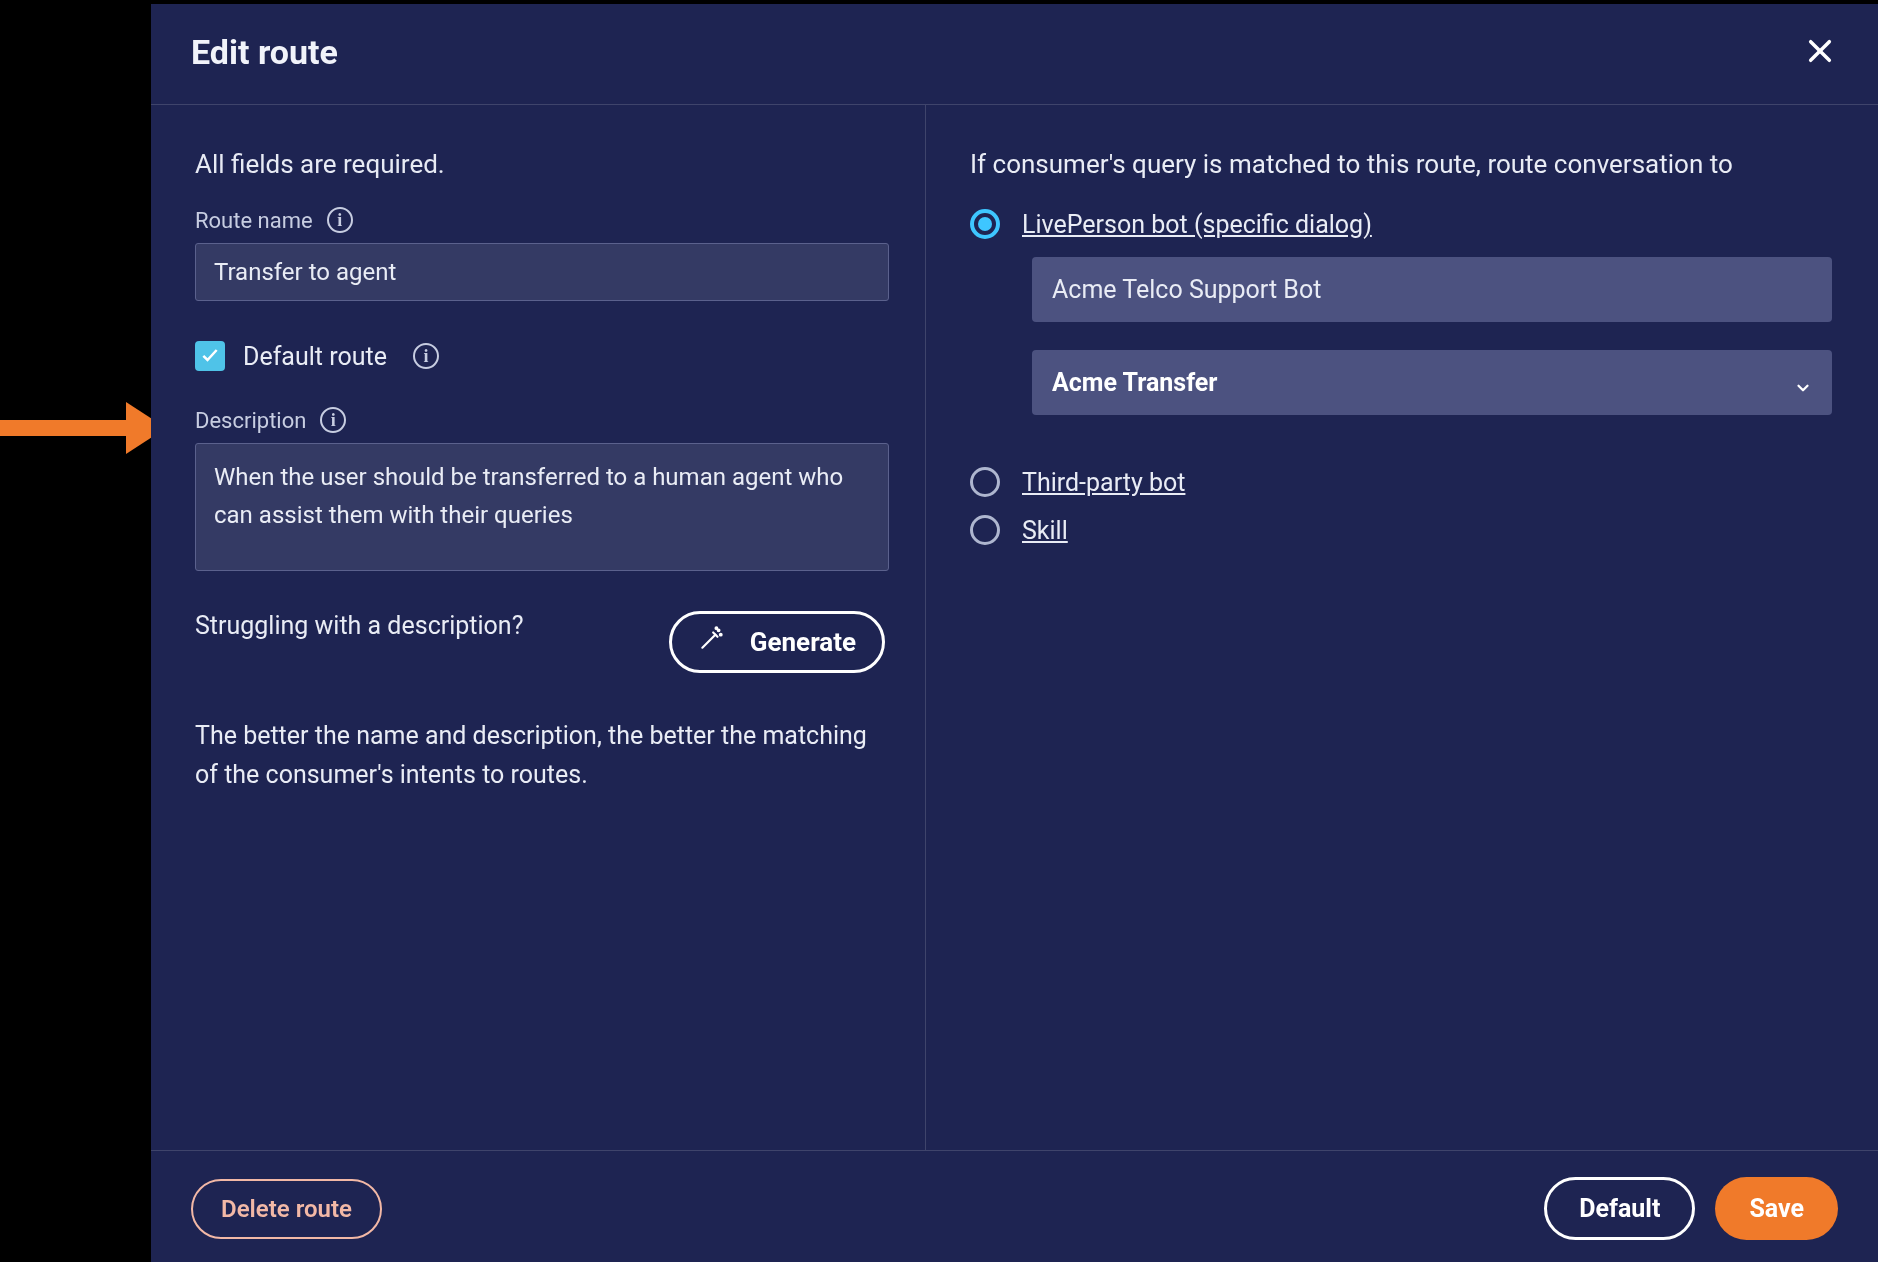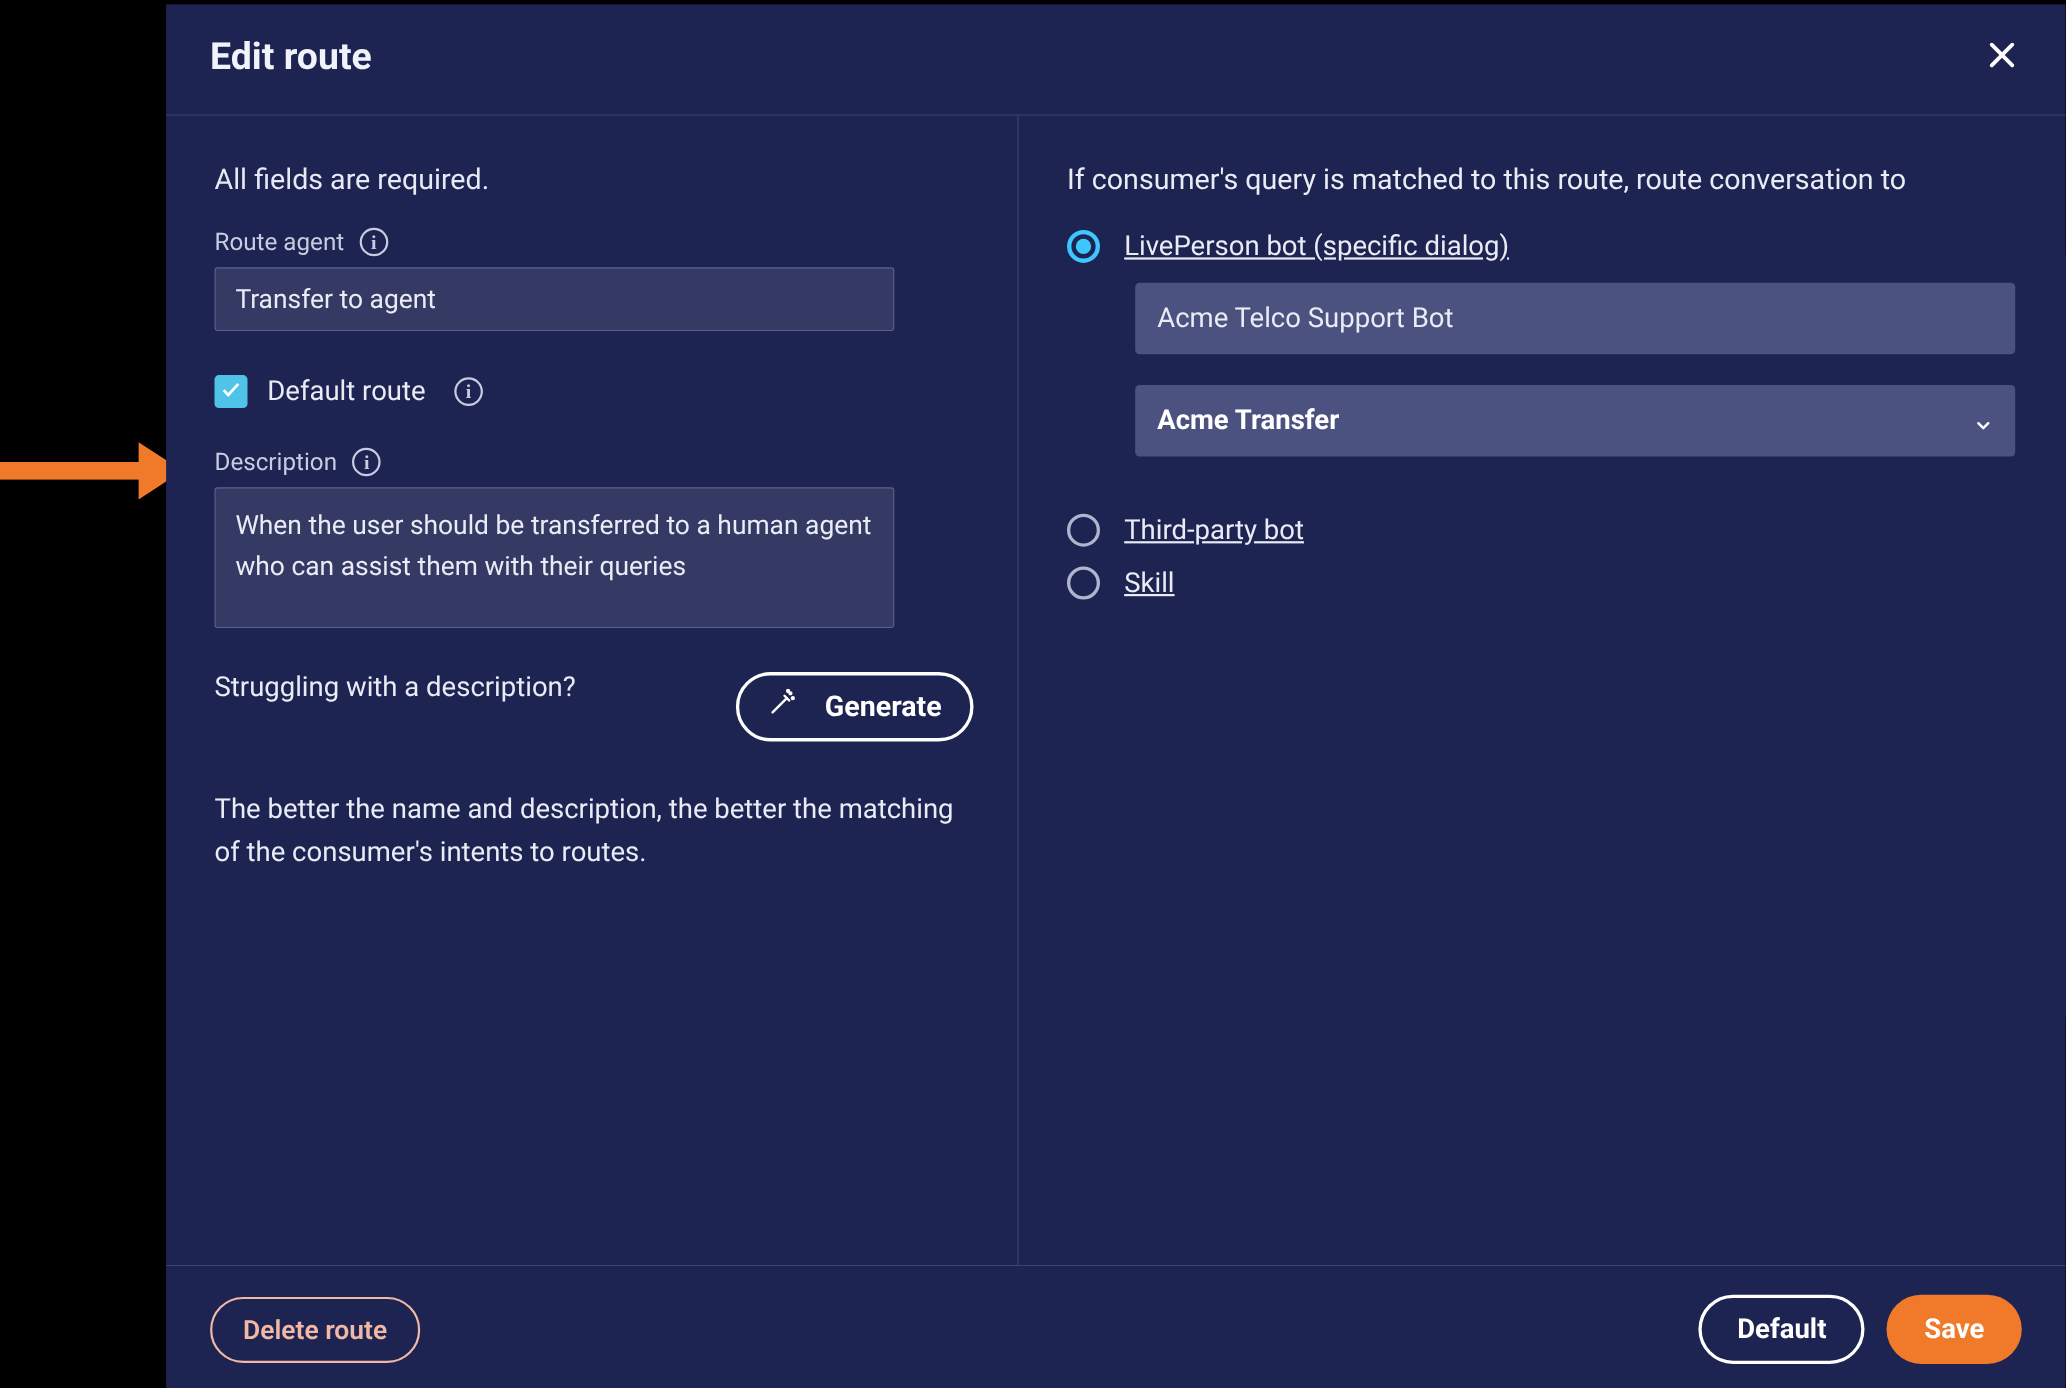--- a/index.html
+++ b/index.html
@@ -77,21 +77,21 @@
       display: inline-flex;
       align-items: center;
       justify-content: center;
       width: 26px; height: 26px;
       border: 2px solid #c7cde1;
       border-radius: 50%;
       color: #c7cde1;
     }
     .info-icon::after { content: "i"; font-weight: 700; font-family: Georgia, serif; font-size: 18px; }
     .text-input, .textarea {
-      width: 618px;
+      width: 694px;
       background: #343a64;
       border: 1px solid #5b618d;
       color: #e9ecf5;
       font-size: 24px;
       padding: 14px 18px;
       border-radius: 3px;
     }
     .textarea { height: 128px; resize: none; line-height: 1.6; }
     .default-row {
       display: flex;
@@ -284,21 +284,21 @@
         </span>
       </button>
     </div>
 
     <div class="body">
 
       <div class="col-left">
         <div class="subtitle">All fields are required.</div>
 
         <div class="label-row">
-          <span>Route agent</span>
+          <span>Route name</span>
           <span class="info-icon"></span>
         </div>
         <input class="text-input" value="Transfer to agent" style="">
 
         <div class="default-row">
           <button class="chk" aria-checked="true">
             <span>
               <svg viewBox="0 0 24 24">
                   <polyline points="4 13 9 18 20 6"></polyline>
                 </svg>

